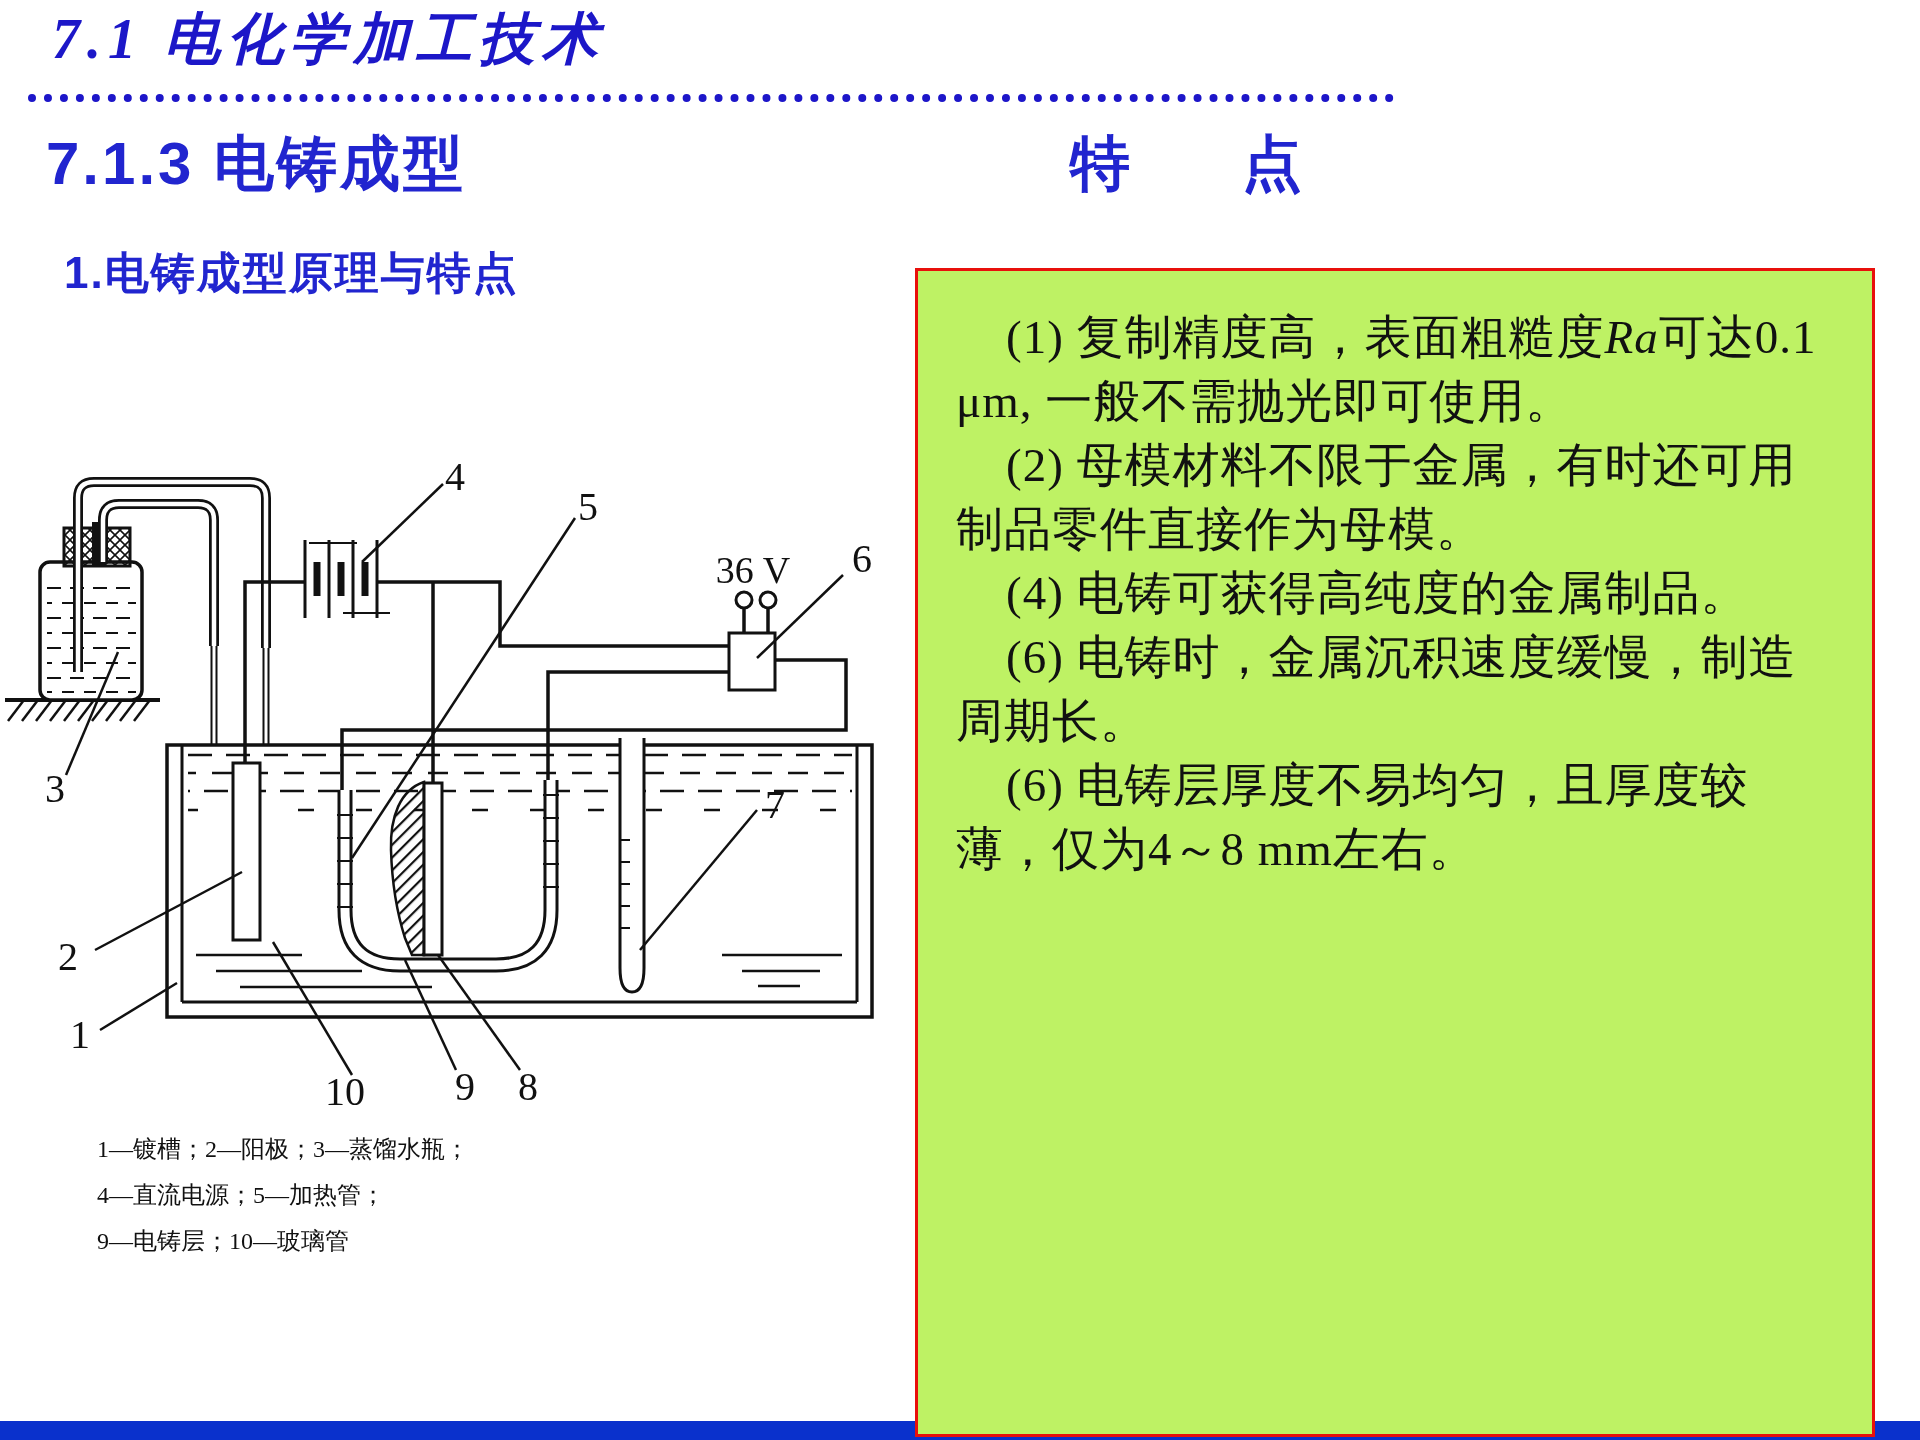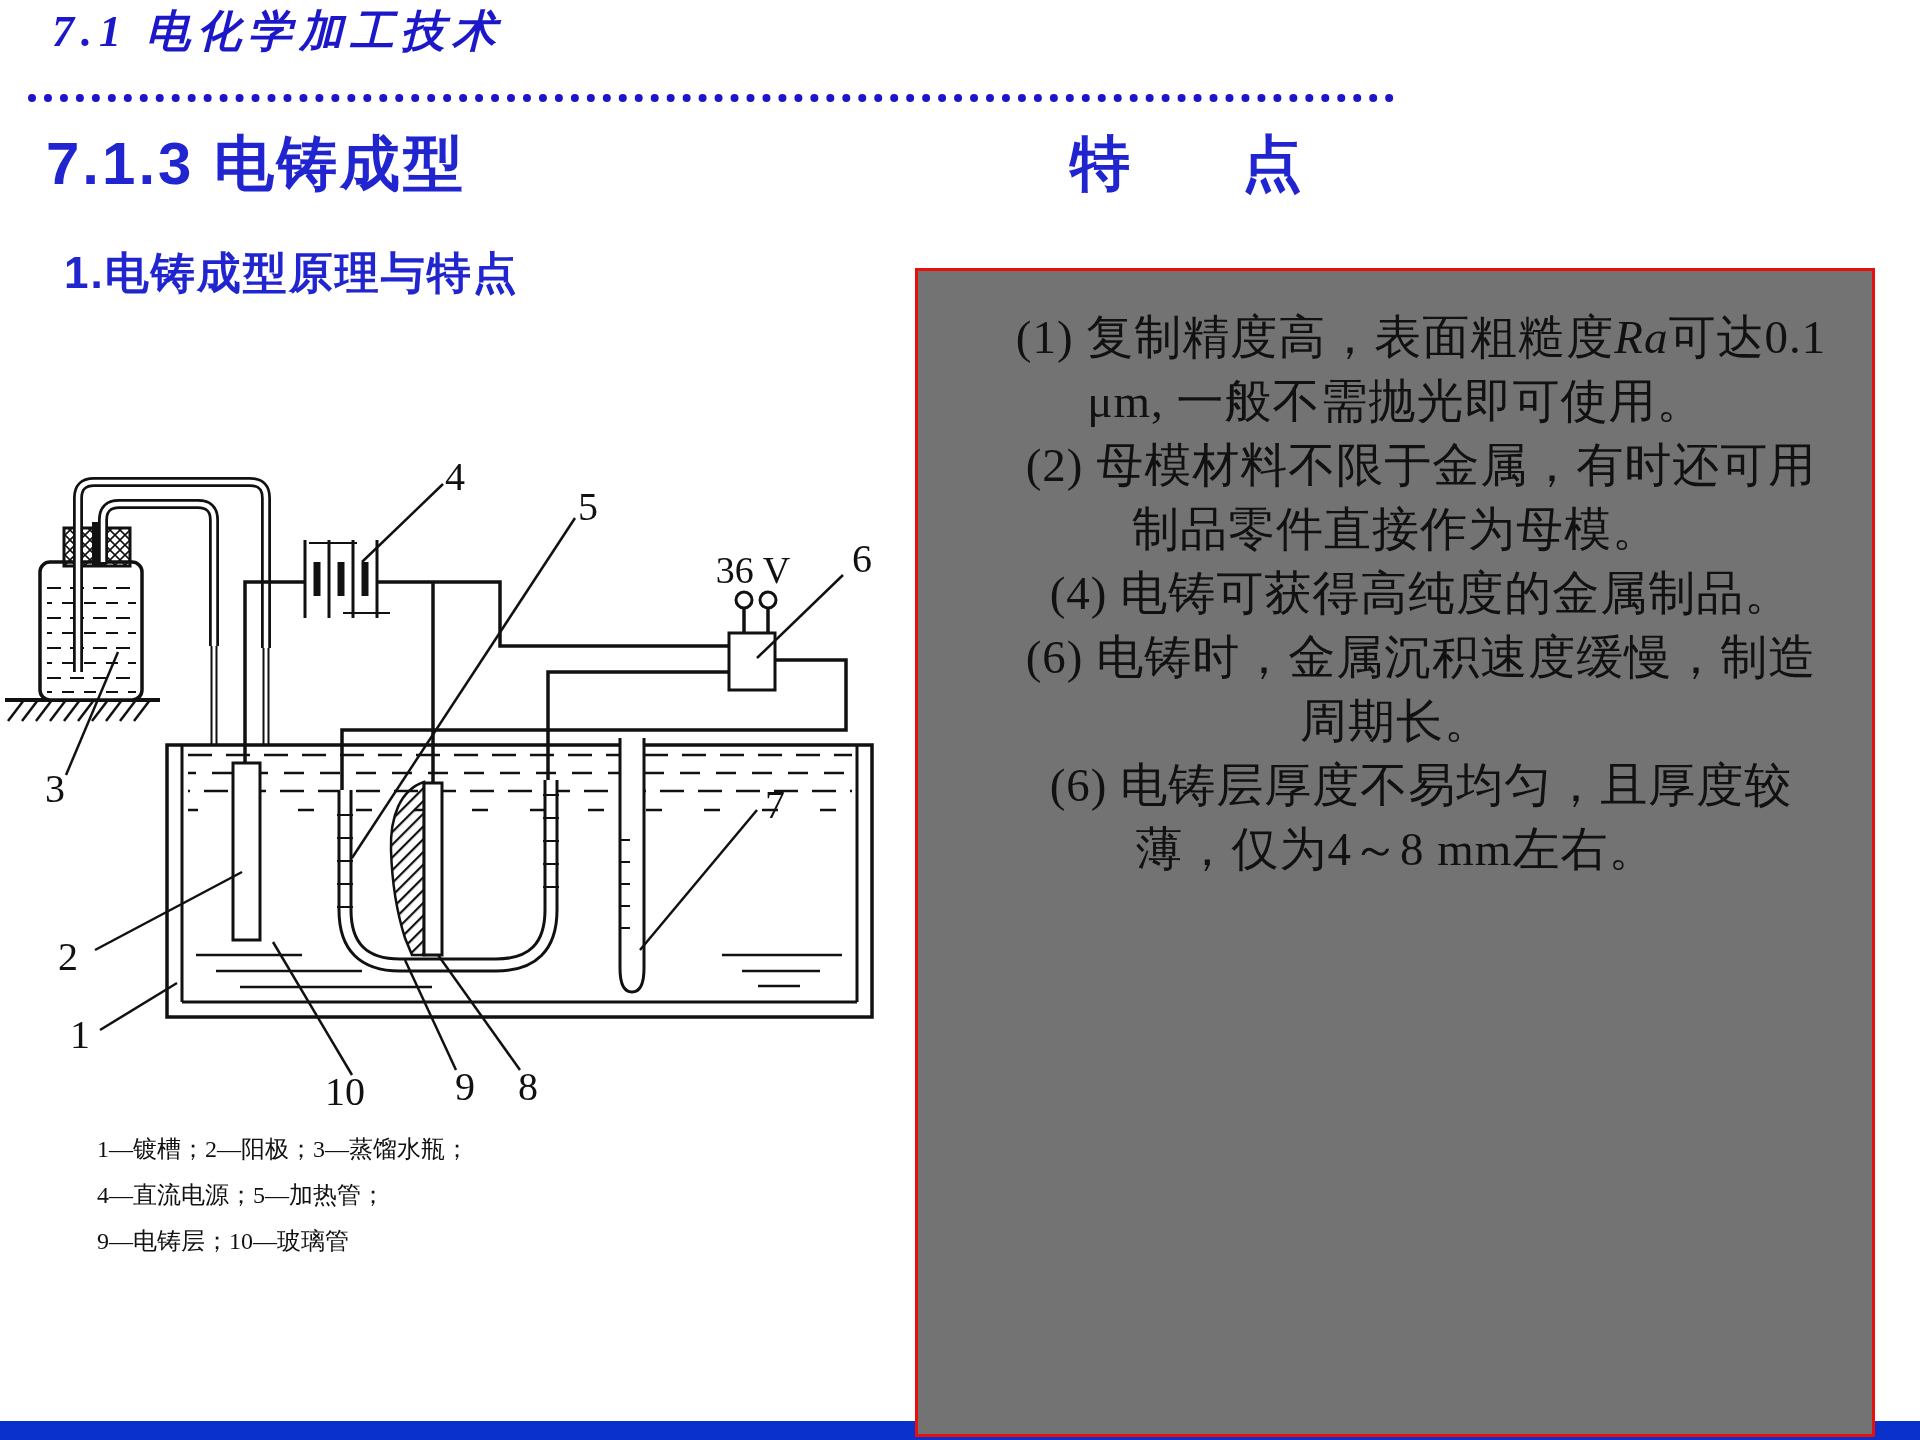--- a/index.html
+++ b/index.html
@@ -3,44 +3,43 @@
 <meta charset="utf-8">
 <style>
   html,body{margin:0;padding:0;}
   body{
     width:1920px;height:1440px;position:relative;background:#ffffff;
     font-family:"Liberation Sans","DejaVu Sans",sans-serif;overflow:hidden;
   }
   .abs{position:absolute;}
   .h1{
     left:52px;top:2px;font-family:"Liberation Serif","DejaVu Serif",serif;
-    font-size:44px;font-weight:bold;color:#1c17c8;letter-spacing:7px;font-style:italic;
+    font-size:56px;font-weight:bold;color:#1c17c8;letter-spacing:7px;font-style:italic;
     white-space:nowrap;
   }
   .dotline{
     left:28px;top:94px;width:1366px;height:0;
     border-top:8px dotted #1d16c9;
   }
   .h2{
     left:46px;top:124px;font-size:60px;font-weight:bold;color:#2125cf;
     letter-spacing:3px;white-space:nowrap;
   }
   .feat-head{
     left:1046px;top:124px;font-size:60px;font-weight:bold;color:#2125cf;
     letter-spacing:26px;white-space:nowrap;margin-left:24px;
   }
   .h3{
     left:40px;top:244px;font-size:44px;font-weight:bold;color:#2125cf;
     letter-spacing:2px;white-space:nowrap;margin-left:24px;
   }
   .features{
     left:915px;top:268px;width:960px;height:1169px;box-sizing:border-box;
-    border:3px solid #e8100c;padding:34px 36px 0 38px;background:#737373;
+    border:3px solid #e8100c;padding:34px 36px 0 38px;background:#bef264;
     z-index:5;
-    text-align:center;
   }
   .features p{
     margin:0;font-family:"Liberation Serif","DejaVu Serif",serif;
     font-size:47px;line-height:64px;color:#111111;text-indent:50px;
     letter-spacing:1px;
   }
   .features p .em{font-style:italic;}
   .legend{
     left:97px;top:1126px;font-family:"Liberation Serif","DejaVu Serif",serif;
     font-size:24px;line-height:46px;color:#111111;white-space:nowrap;

